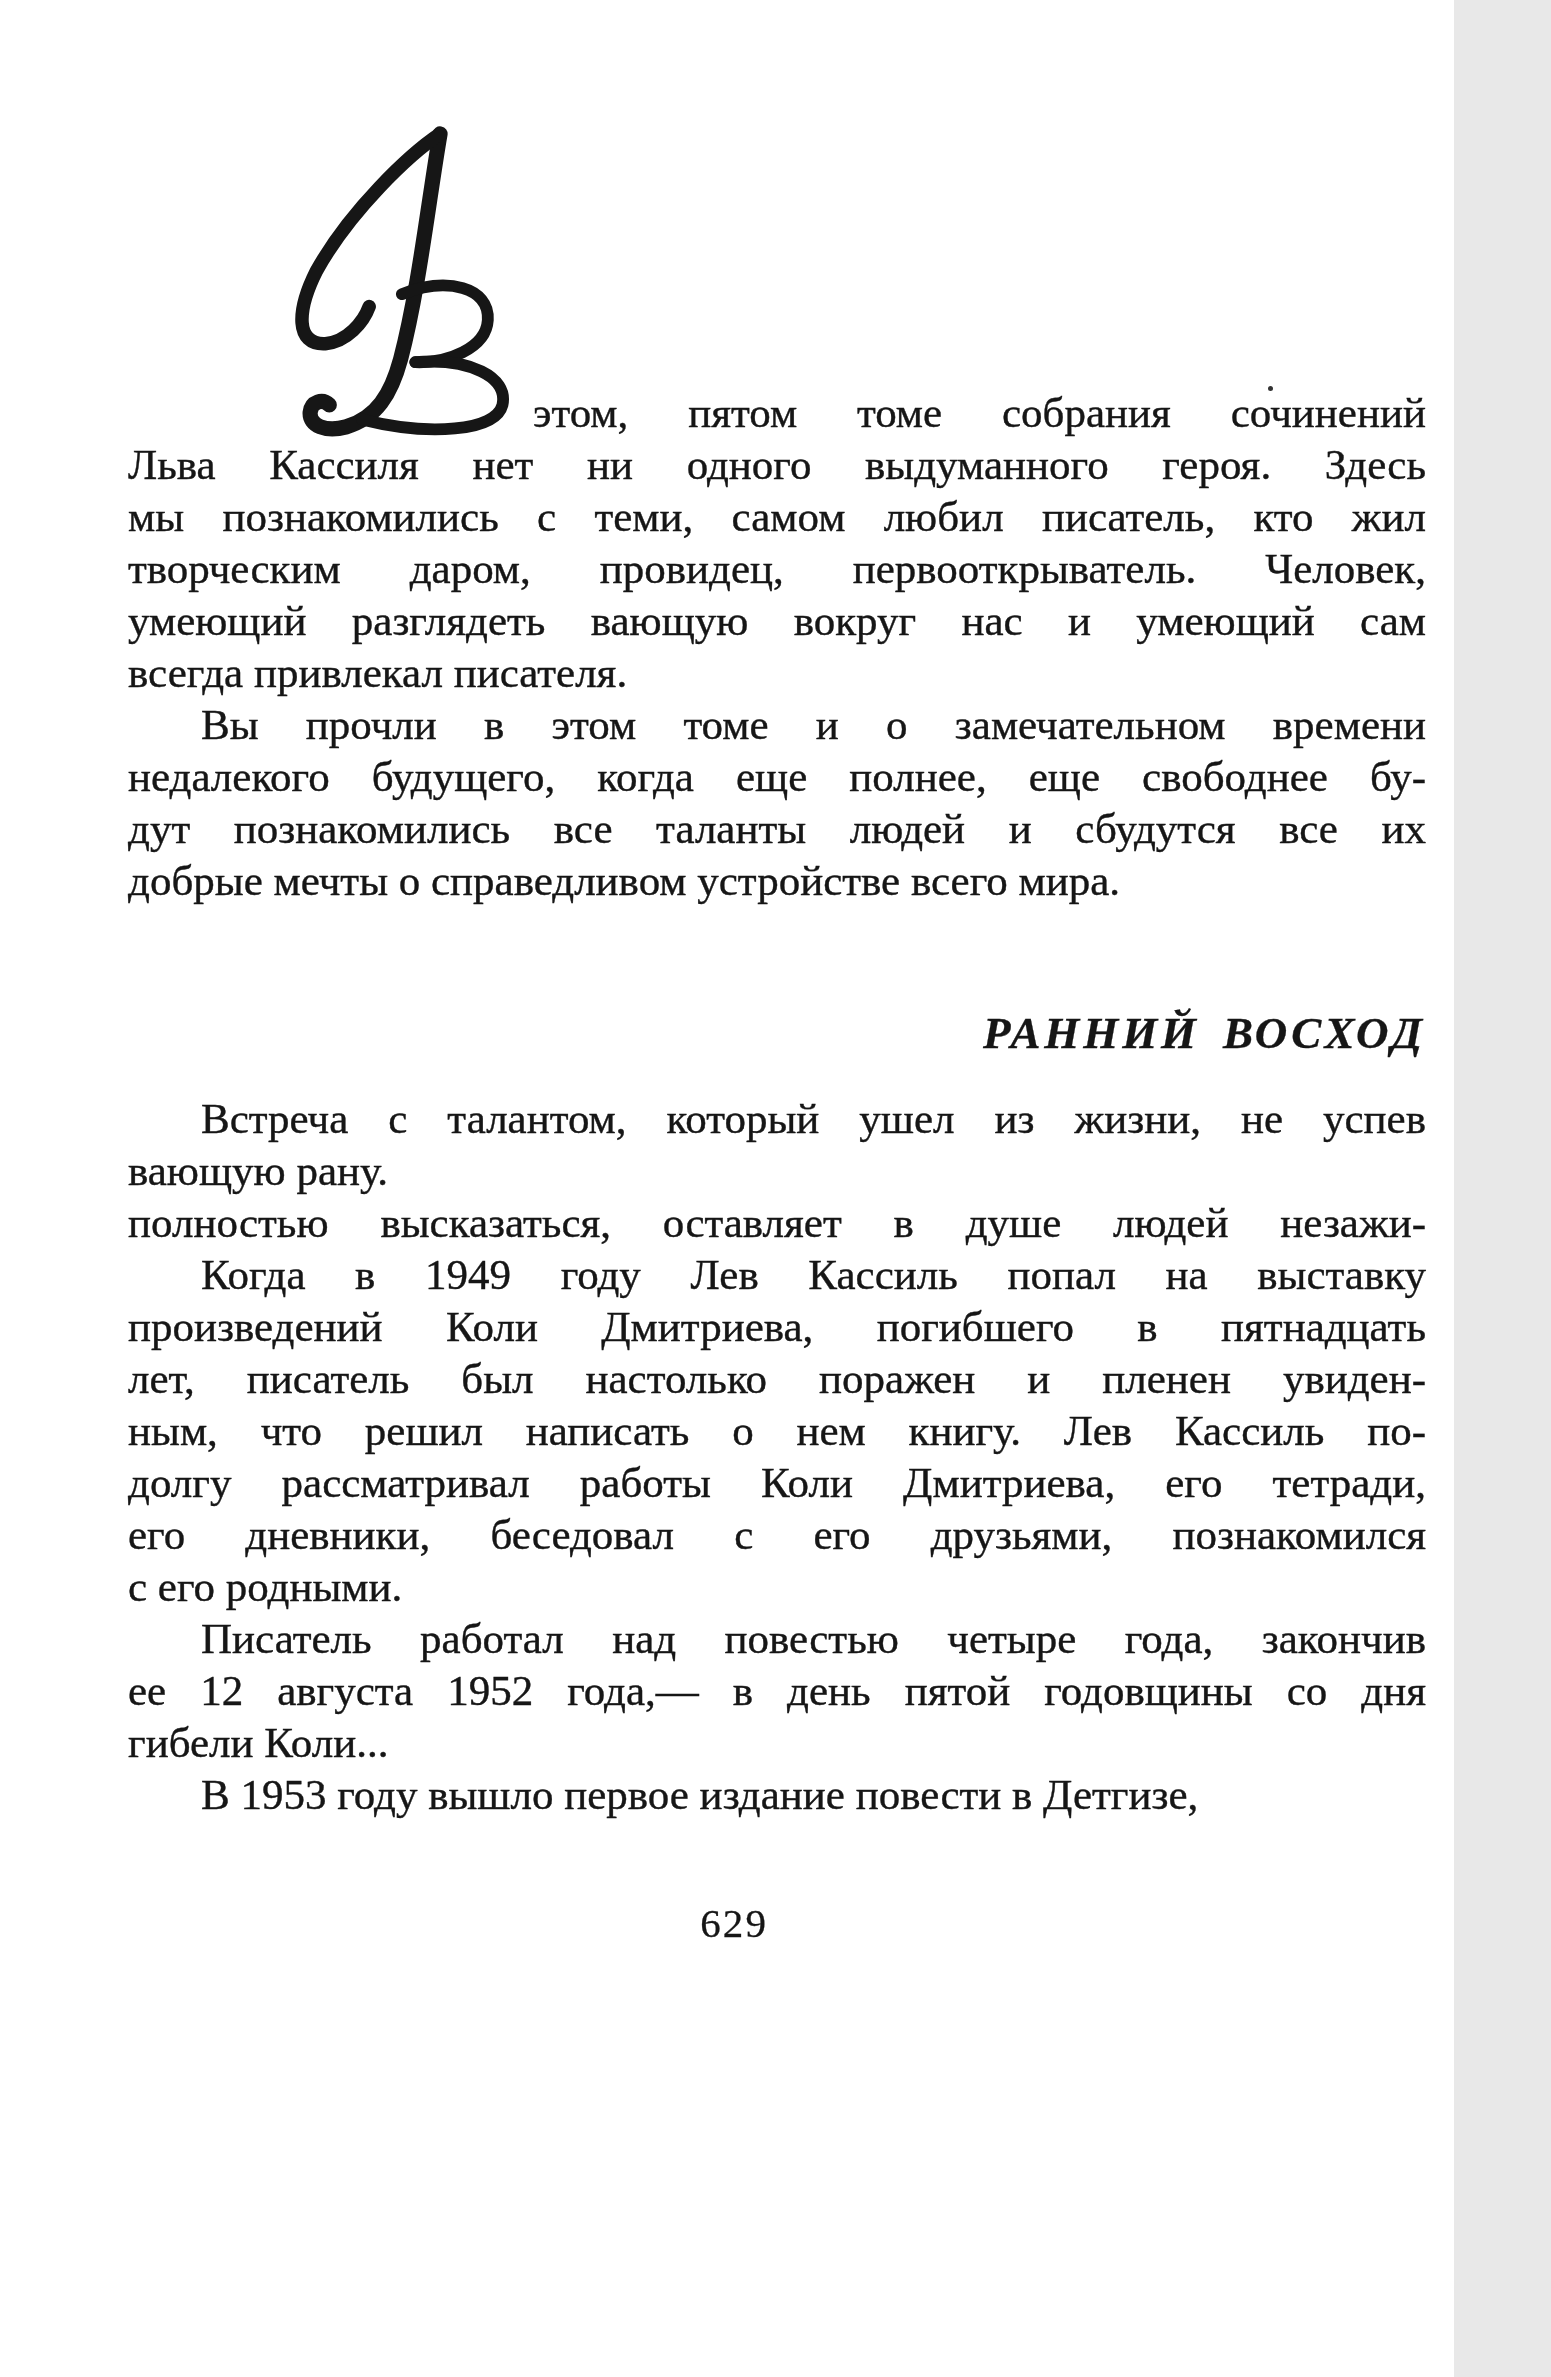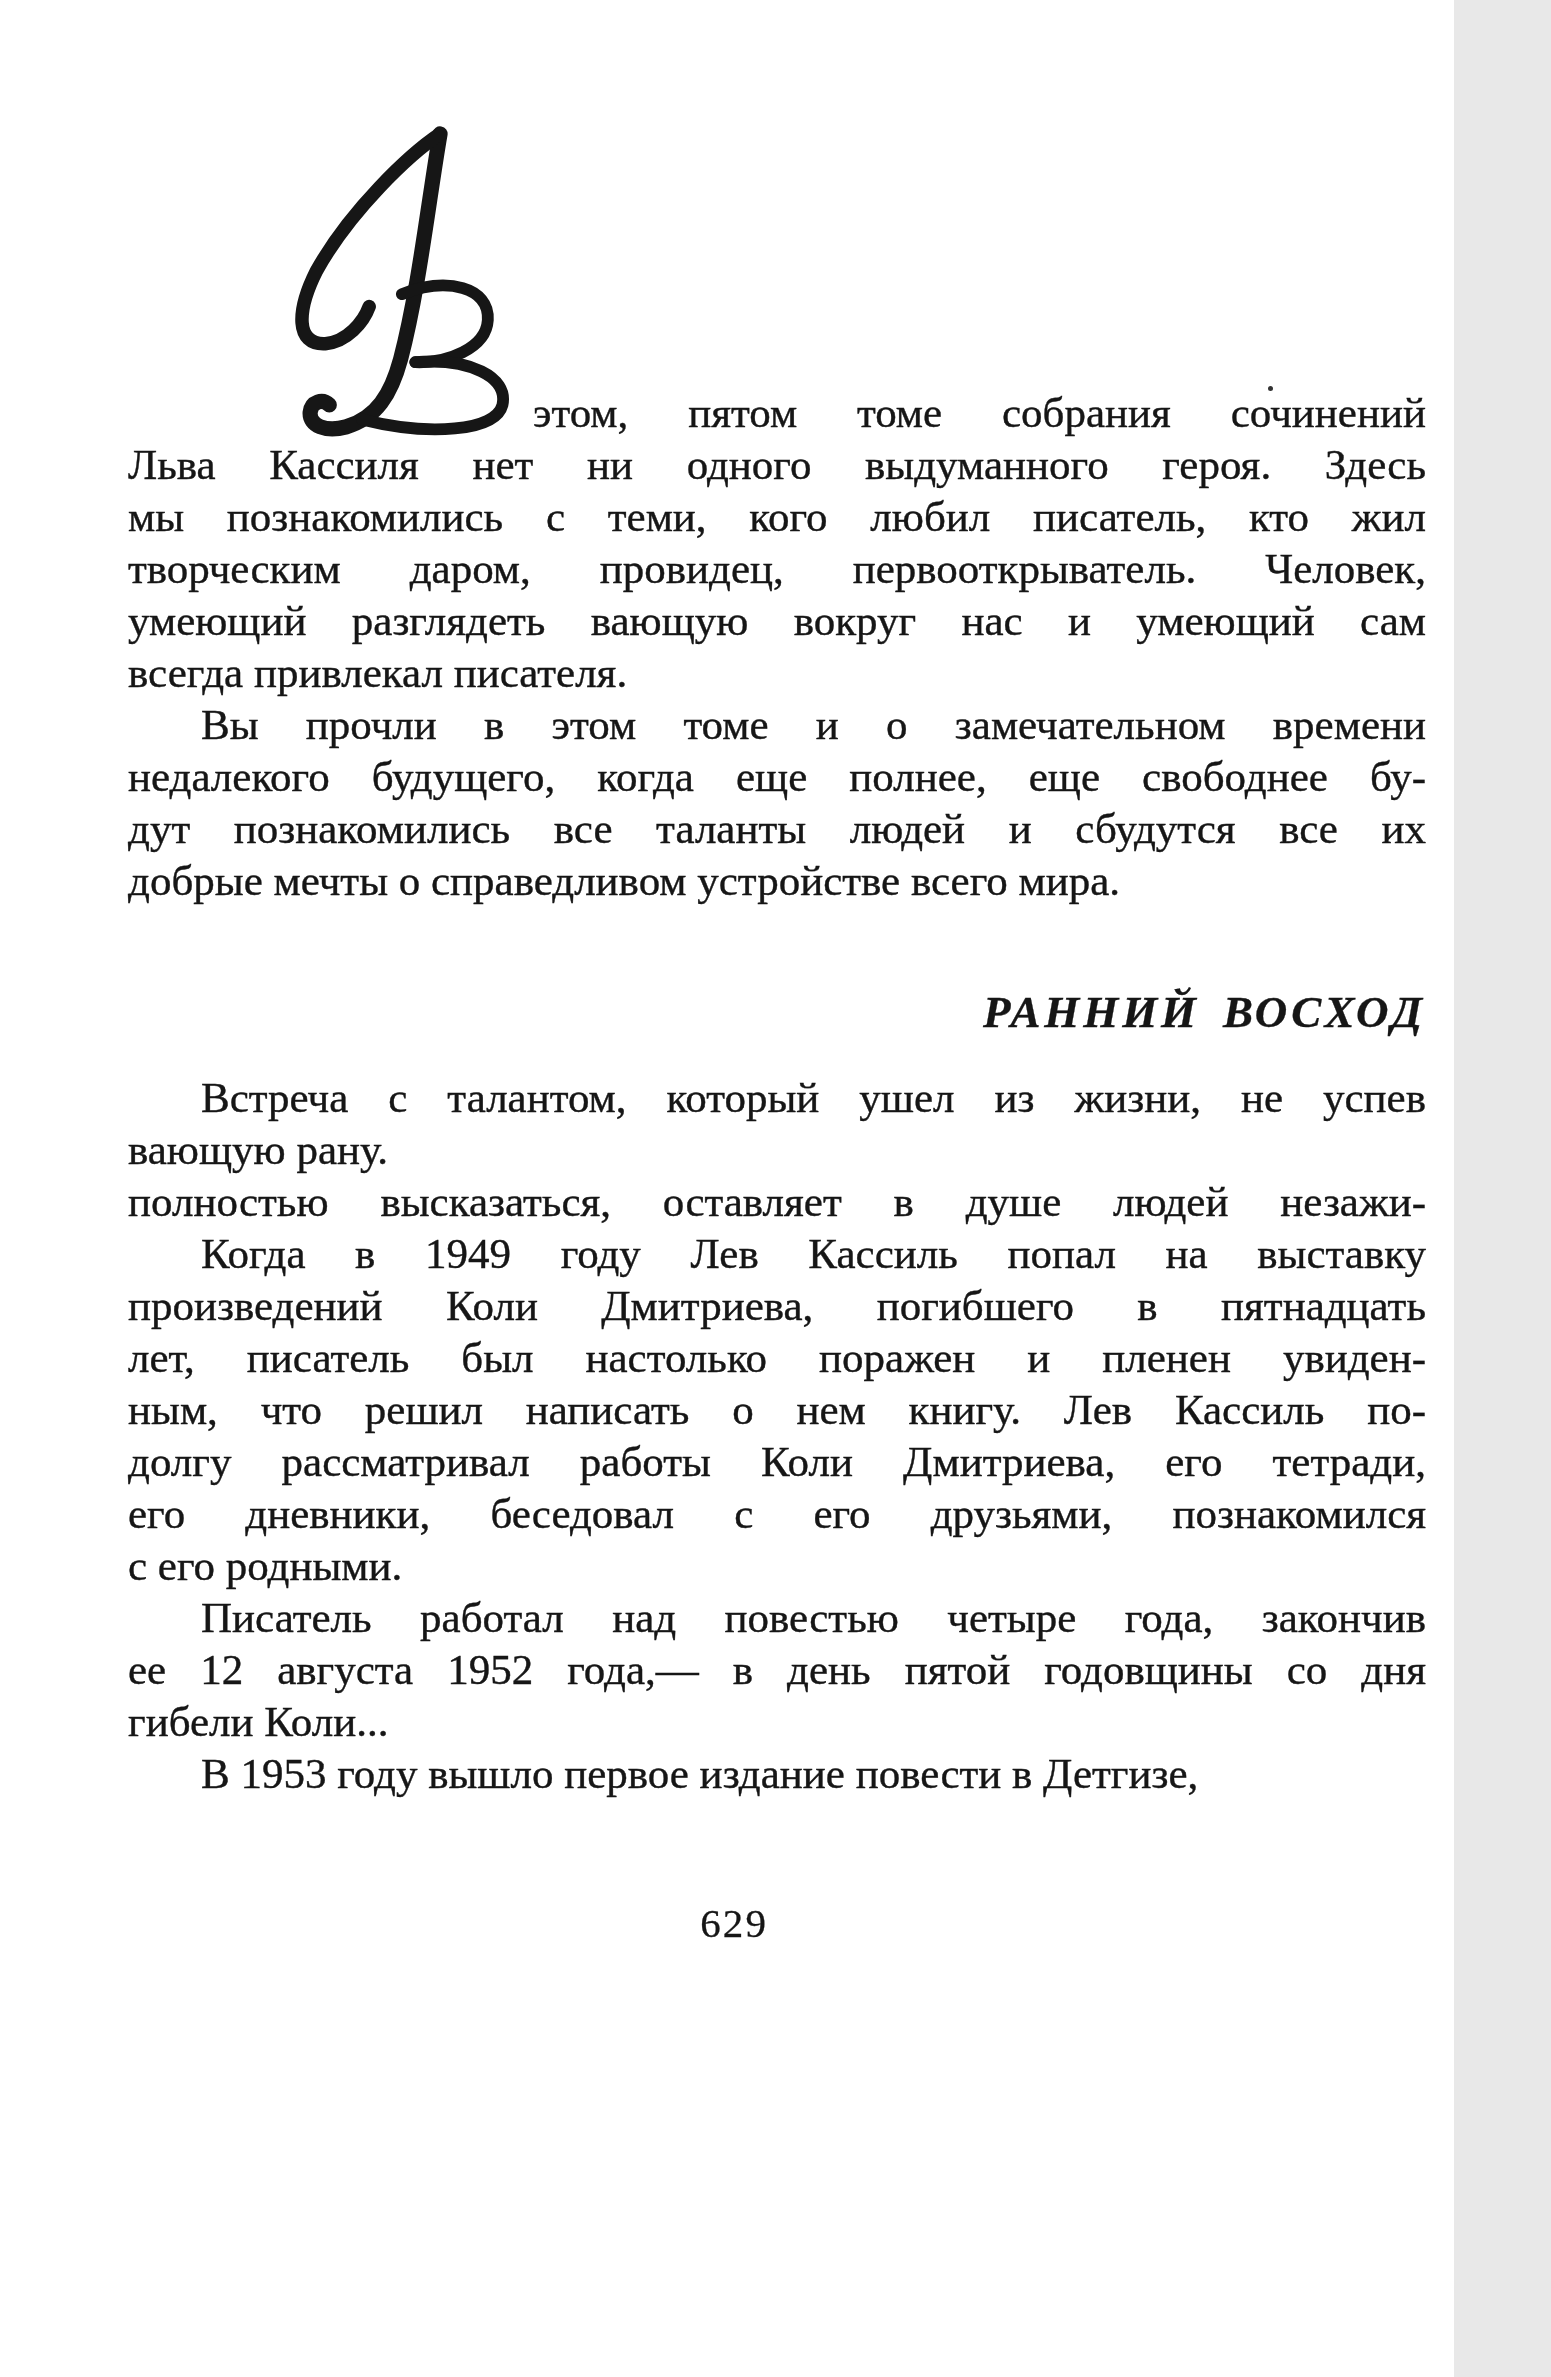--- a/index.html
+++ b/index.html
@@ -48,21 +48,21 @@
   .drop-cap svg { width: 100%; height: 100%; }
   .visually-hidden {
     position: absolute;
     width: 0.6px; height: 0.6px;
     overflow: hidden;
     clip: rect(0 0 0 0);
     white-space: nowrap;
   }
   
   .section-heading {
-    margin-top: 79px;
+    margin-top: 100px;
     line-height: 52px;
     font-size: 45px;
     font-weight: bold;
     font-style: italic;
     letter-spacing: 3.9px;
     word-spacing: 7.8px;
     text-align: right;
     -webkit-text-stroke: 0.3px var(--ink);
   }
   .section-body { margin-top: 34px; }
@@ -108,21 +108,21 @@
     </svg>
   </div>
 
   <div class="scan-artifact"></div>
 
   <div class="text-column">
 
     <div class="para para--dropcap">
         <div class="tline">этом, пятом томе собрания сочинений</div>
         <div class="tline">Льва Кассиля нет ни одного выдуманного героя. Здесь</div>
-        <div class="tline">мы познакомились с теми, кого любил писатель, кто жил</div>
+        <div class="tline">мы познакомились с теми, самом любил писатель, кто жил</div>
         <div class="tline">творческим даром, провидец, первооткрыватель. Человек,</div>
         <div class="tline">умеющий разглядеть вающую вокруг нас и умеющий сам</div>
         <div class="tline tline-last">всегда привлекал писателя.</div>
       </div>
 
     <div class="para para--indent">
         <div class="tline">Вы прочли в этом томе и о замечательном времени</div>
         <div class="tline">недалекого будущего, когда еще полнее, еще свободнее бу-</div>
         <div class="tline">дут познакомились все таланты людей и сбудутся все их</div>
         <div class="tline tline-last">добрые мечты о справедливом устройстве всего мира.</div>

